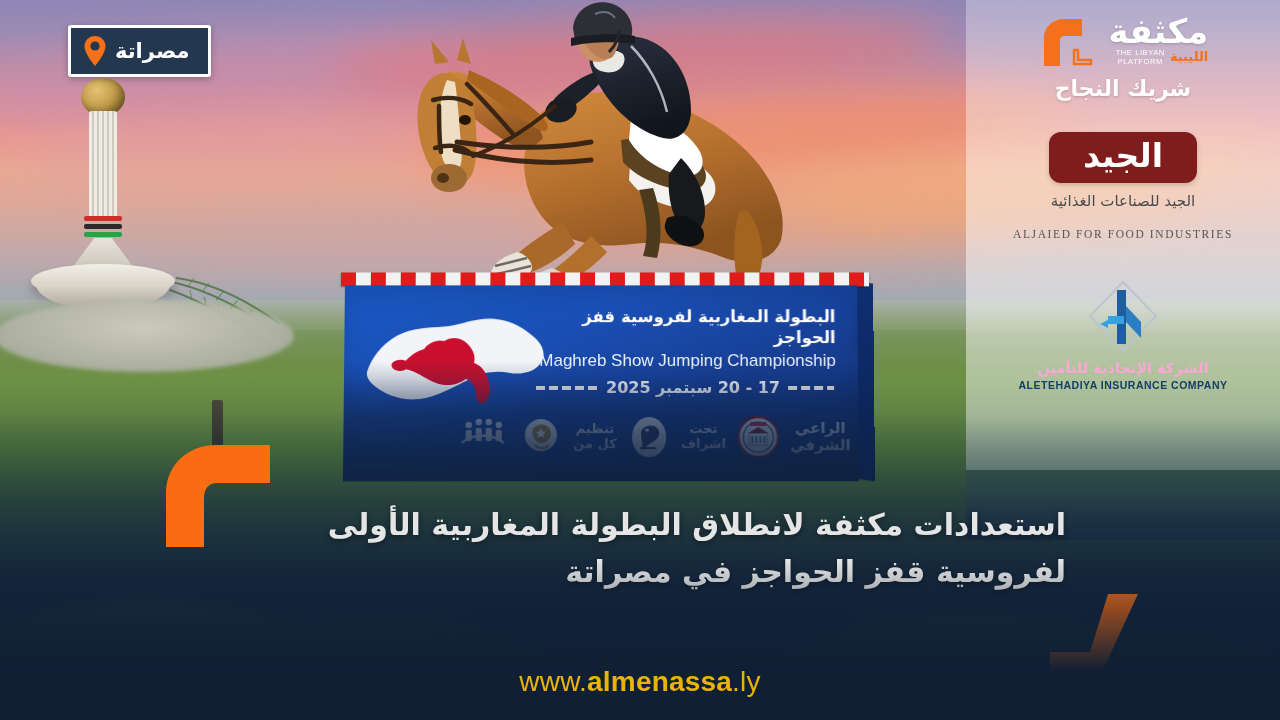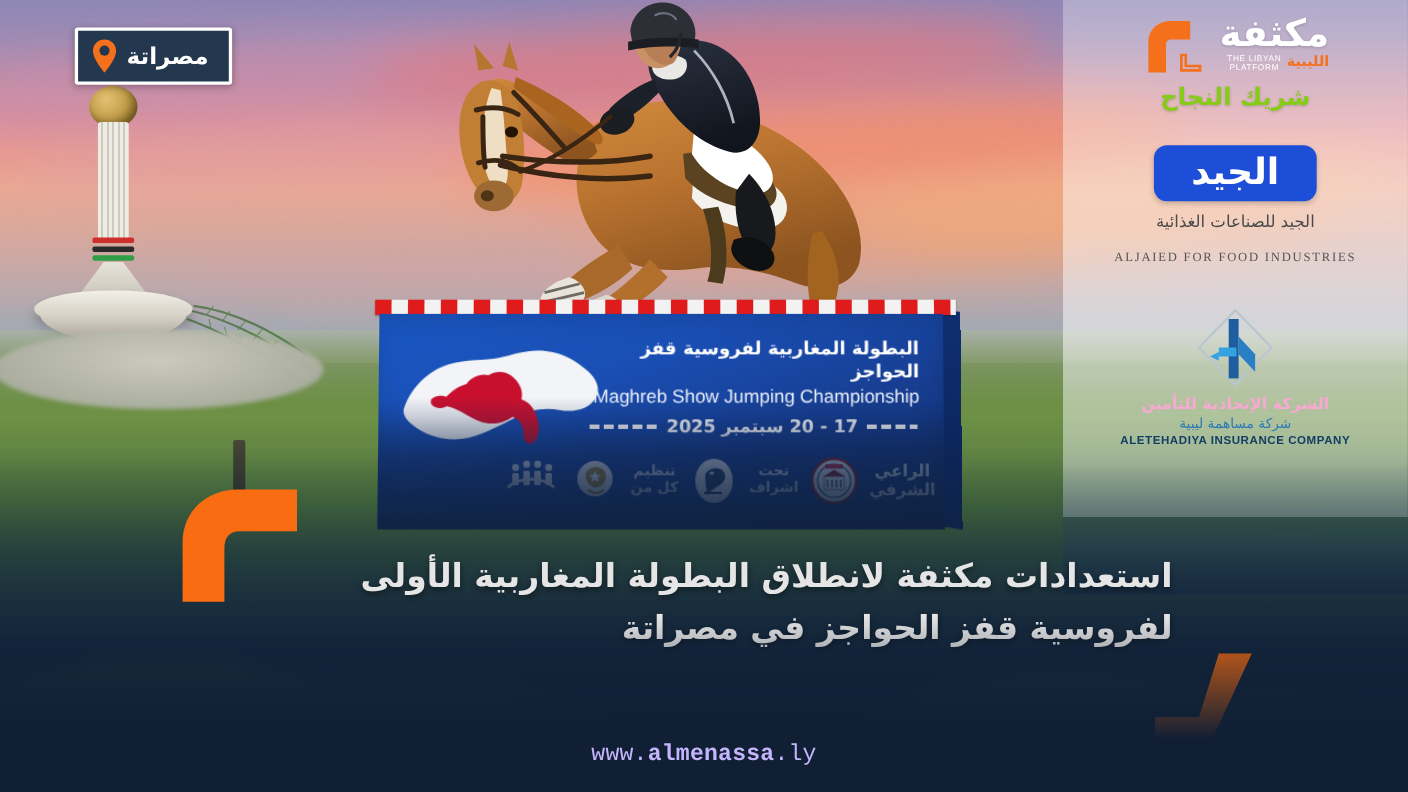--- a/index.html
+++ b/index.html
@@ -275,29 +275,29 @@
     text-align: center; line-height: 1; margin-top: 2px;
   }
   .brand-sub-en {
     color: #ffffff; font-size: 7.5px; letter-spacing: .6px;
     line-height: 1.25; text-align: center;
     font-family: "Liberation Sans", sans-serif;
     margin-left: 14px;
   }
   .brand-mark { width: 58px; height: 54px; margin-top: 2px; }
   .brand-tagline {
-    color: #84cc16; font-size: 22px; font-weight: bold; direction: rtl;
+    color: #ffffff; font-size: 22px; font-weight: bold; direction: rtl;
     text-align: center; margin-top: 6px;
     text-shadow: 0 1px 3px rgba(0,0,0,.2);
   }
 
   .aljaied { position: absolute; left: 966px; top: 132px; width: 314px; text-align: center; }
   .aljaied-box {
     display: inline-block;
-    background: #1d4ed8;
+    background: #7f1d1d;
     border-radius: 12px;
     padding: 7px 34px 9px;
     box-shadow: 0 2px 5px rgba(0,0,0,.18);
   }
   .aljaied-box .w {
     color: #ffffff; font-size: 33px; font-weight: bold; direction: rtl; line-height: 1.05;
   }
   .aljaied-ar {
     color: #4a4a4a; font-size: 15px; direction: rtl; margin-top: 9px; font-weight: 500;
   }
@@ -333,22 +333,22 @@
     line-height: 1.55; letter-spacing: .2px;
     text-shadow: 0 2px 6px rgba(0,0,0,.45);
   }
 
   
   .footer {
     position: absolute; left: 0; bottom: 22px; width: 1280px;
     text-align: center;
   }
   .footer .url {
-    color: #c4b5fd; font-size: 21px; letter-spacing: .2px;
-    font-family: Liberation Mono, monospace;
+    color: #eab308; font-size: 28px; letter-spacing: .2px;
+    font-family: Liberation Sans, sans-serif;
   }
   .footer .url b { font-weight: bold; }
 </style>
 </head>
 <body>
 
 <div class="stage">
 
   <div class="sky">
     <div class="sky-streak streak-1"></div>
@@ -605,21 +605,20 @@
 
   <div class="gold-sponsor">
     <svg class="ins-logo" viewBox="0 0 78 80">
       <path d="M39 6 L 72 40 L 39 74 L 6 40 Z" fill="none" stroke="#b9c6cf" stroke-width="2"></path>
       <rect x="33" y="14" width="9" height="54" fill="#1f5e9e"></rect>
       <path d="M42 30 L 57 46 L 57 62 L 42 46 Z" fill="#2a7fc4"></path>
       <path d="M40 40 L 24 40 L 24 48 L 40 48 Z" fill="#36a2e0"></path>
       <path d="M24 44 L 16 48 L 24 52 Z" fill="#36a2e0"></path>
     </svg>
     <div class="ins-ar1">الشركة الإتحادية للتأمين</div>
-    <div class="ins-ar2">شركة مساهمة ليبية</div>
     <div class="ins-en">ALETEHADIYA INSURANCE COMPANY</div>
   </div>
 
   <div class="panel-fade"></div>
 
   <svg class="hook-left" viewBox="0 0 116 106">
     <path d="M8 104 L 8 50 C 8 22 30 2 58 2 L 112 2 L 112 40 L 60 40 C 50 40 46 46 46 56 L 46 104 Z" fill="#f96c11"></path>
   </svg>
 
   <svg class="hook-right" viewBox="0 0 98 82">

